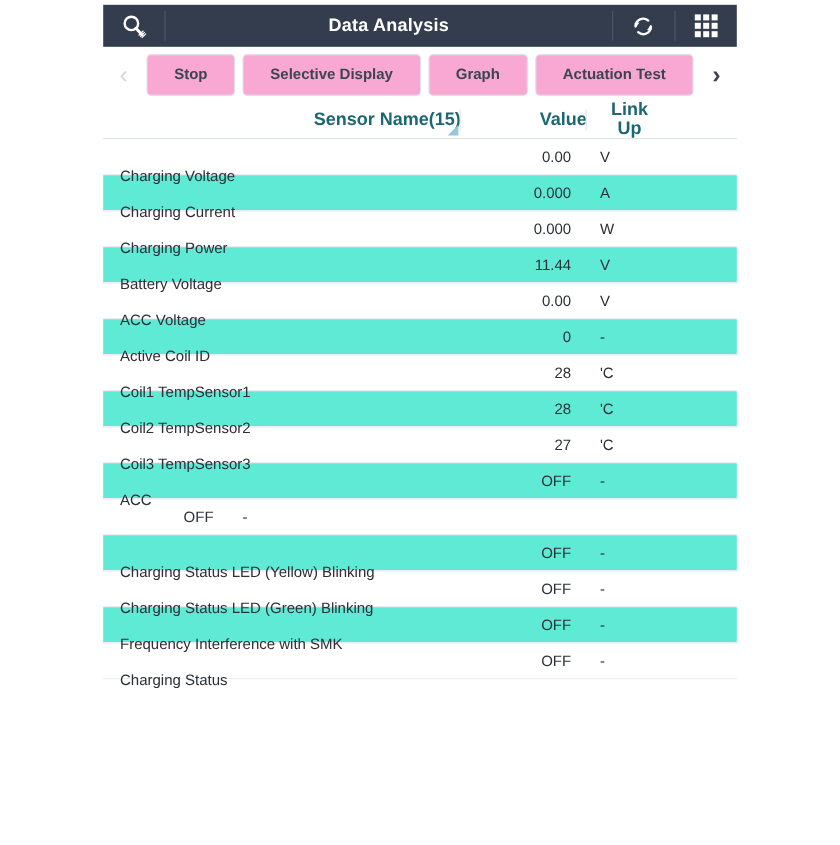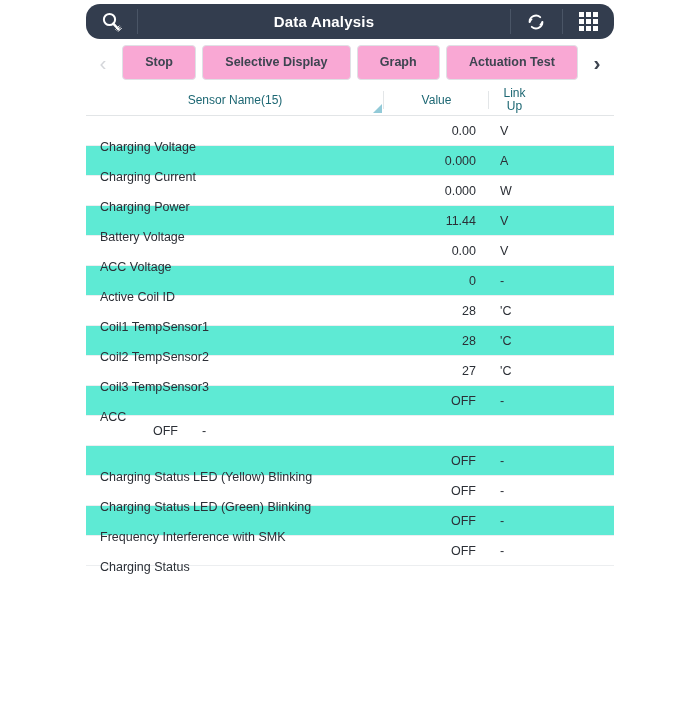--- a/index.html
+++ b/index.html
@@ -15,21 +15,20 @@
     width: 528px; height: 562px;
   }
 
   
   .titlebar {
     height: 35px;
     background: #333d4e;
     display: flex;
     align-items: stretch;
     position: relative;
-    border-radius: 14px;
   }
   .tb-icon {
     width: 52px;
     display: flex; align-items: center; justify-content: center;
     position: relative;
   }
   .tb-icon.left::after {
     content: ""; position: absolute; right: 0; top: 5px; bottom: 5px;
     width: 1px; background: #4a5566;
   }
@@ -87,24 +86,24 @@
   .thead {
     height: 31px;
     background: #ffffff;
     display: flex;
     align-items: stretch;
     border-bottom: 1px solid #e2e5e7;
     position: relative;
   }
   .th {
     position: relative;
-    display: flex; align-items: center; justify-content: center;
+    display: flex; align-items: center; justify-content: flex-end;
     color: #1d6773;
-    font-size: 12px;
-    font-weight: normal;
+    font-size: 15px;
+    font-weight: bold;
     text-align: center;
     line-height: 1.05;
   }
   .th.c-name  { width: 298px; }
   .th.c-value { width: 105px; }
   .th.c-unit  { width: 74px; }
   .th.c-link  { width: 51px; }
   .th.div::after {
     content: ""; position: absolute; right: 0; top: 6px; bottom: 6px;
     width: 1px; background: #e3e6e8;

